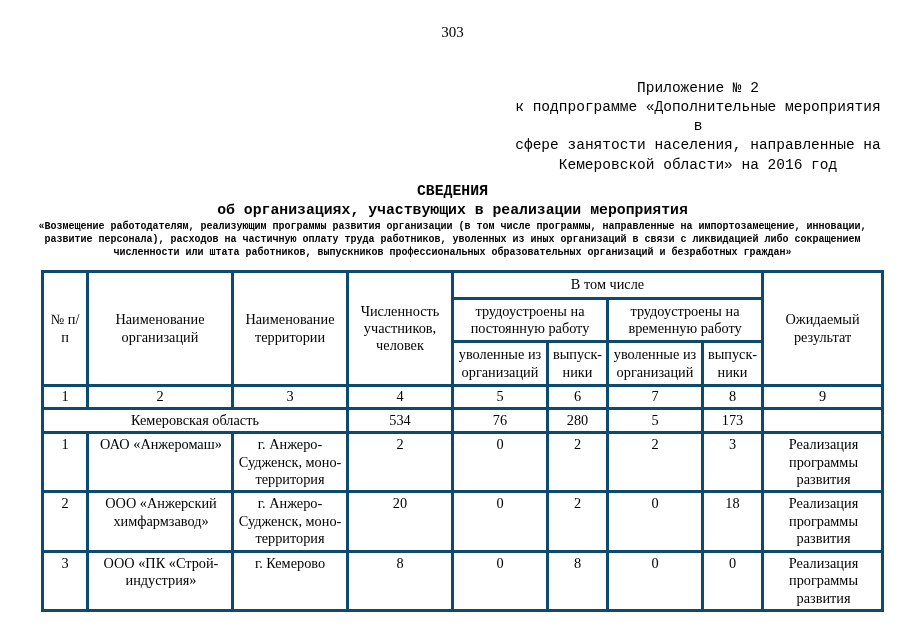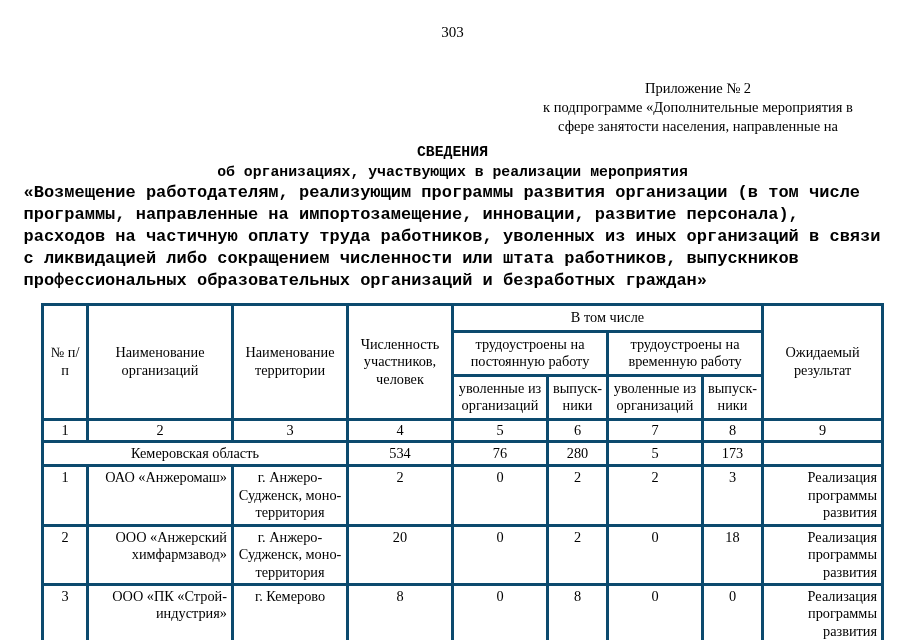--- a/index.html
+++ b/index.html
@@ -20,69 +20,71 @@
     text-align: center;
     font-size: 15px;
     margin-bottom: 38px;
   }
   .appendix {
     width: 378px;
     margin: 16px 18px 0 auto;
     text-align: center;
     font-size: 14.5px;
     line-height: 1.32;
+    font-family: Liberation Mono, monospace;
   }
   .title-block {
     margin-top: 7px;
     text-align: center;
     font-weight: bold;
     font-size: 14.8px;
     line-height: 1.3;
     font-family: Liberation Mono, monospace;
   }
   .title-body {
     width: 858px;
     margin: 0 auto;
-    text-align: left;
+    text-align: center;
     font-weight: bold;
-    font-size: 17px;
+    font-size: 10px;
     line-height: 1.3;
   }
   table.data-table {
     border-collapse: collapse;
     table-layout: fixed;
     width: 840px;
     margin: 11px 0 0 41px;
     font-size: 14.3px;
   }
   .data-table th, .data-table td {
     border: 3px solid #0c4a6e;
     padding: 2px 4px;
     text-align: center;
     font-weight: normal;
     line-height: 1.22;
     overflow: hidden;
   }
   .data-table thead th { vertical-align: middle; padding: 3px 3px; }
   .numbering-row td { padding: 1px 2px; }
   .data-table tbody td { vertical-align: top; }
-  td.align-left { text-align: right; padding-left: 6px; }
+  td.align-left { text-align: center; padding-left: 6px; }
   .row-tall td { height: 56px; }
 </style>
 </head>
 <body>
 
 <div class="page">
 
   <div class="page-number">303</div>
 
   <div class="appendix">
     <div>Приложение № 2</div>
     <div>к подпрограмме «Дополнительные мероприятия в</div>
     <div>сфере занятости населения, направленные на</div>
+    <div>Кемеровской области» на 2016 год</div>
   </div>
 
   <div class="title-block">
     <div>СВЕДЕНИЯ</div>
     <div>об организациях, участвующих в реализации мероприятия</div>
     <div class="title-body">«Возмещение работодателям, реализующим программы развития организации (в том числе программы, направленные на импортозамещение, инновации, развитие персонала), расходов на частичную оплату труда работников, уволенных из иных организаций в связи с ликвидацией либо сокращением численности или штата работников, выпускников профессиональных образовательных организаций и безработных граждан»</div>
   </div>
 
   <table class="data-table">
     <colgroup>

